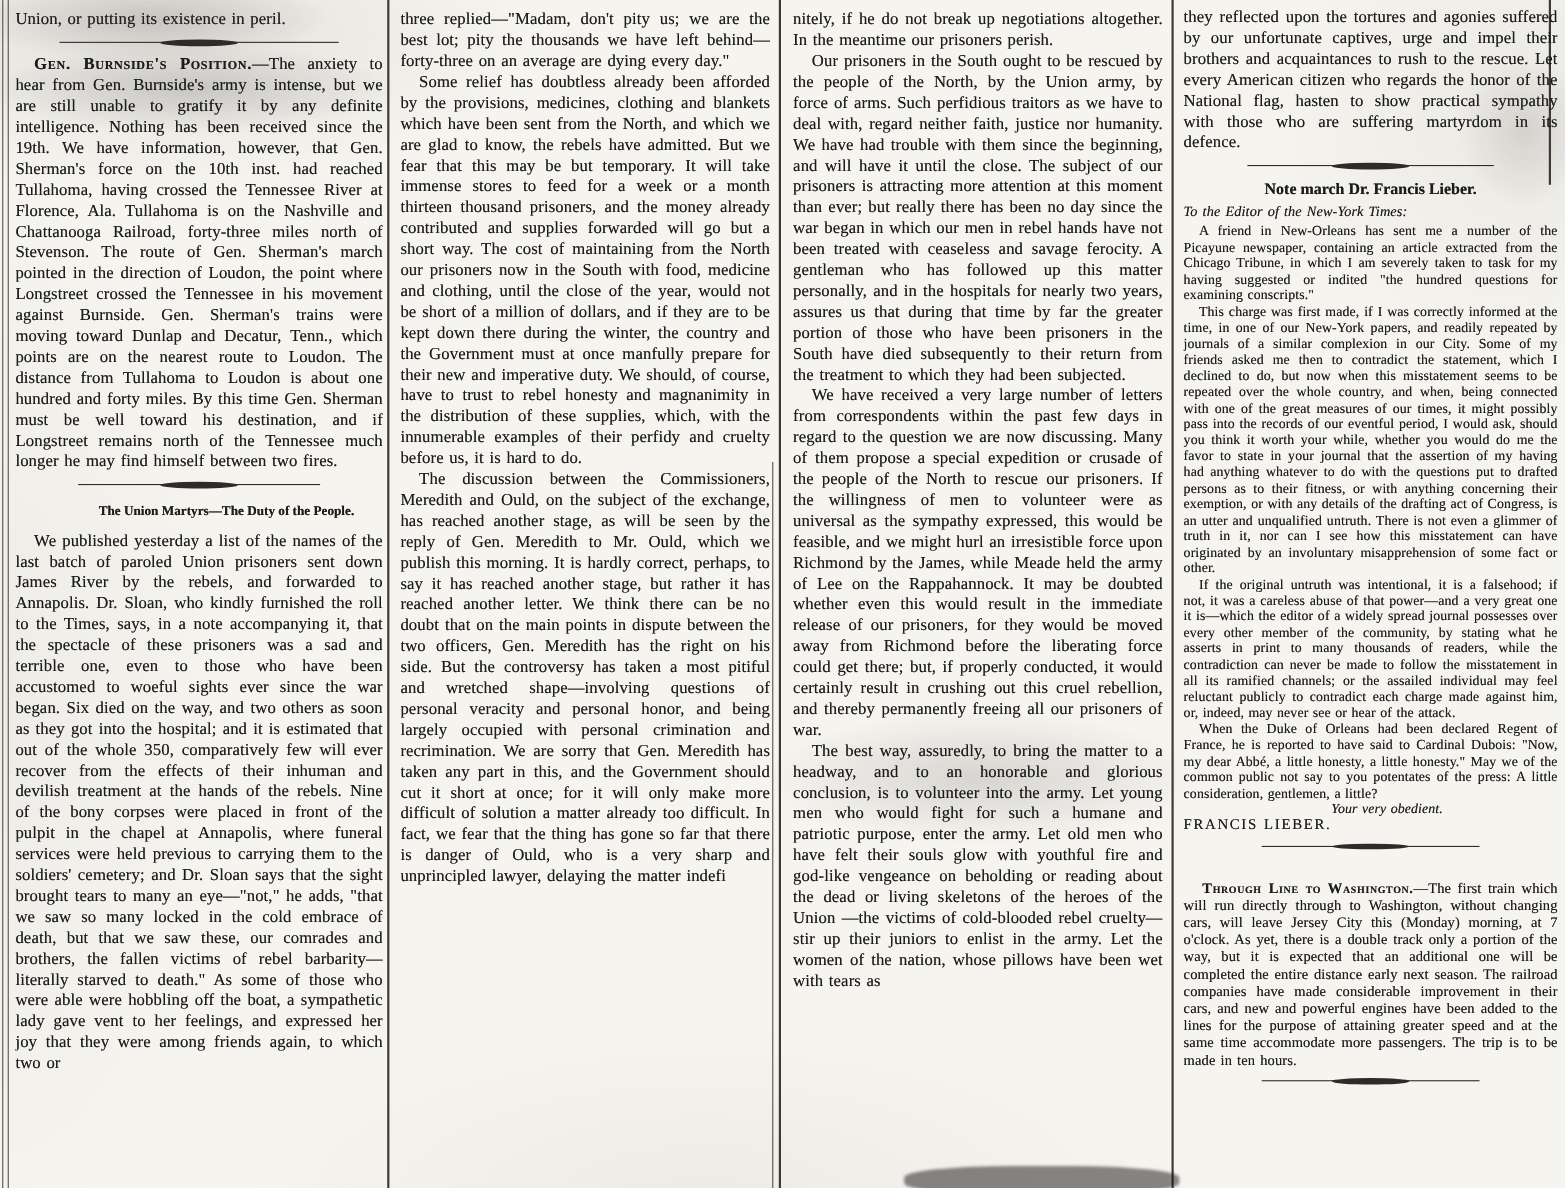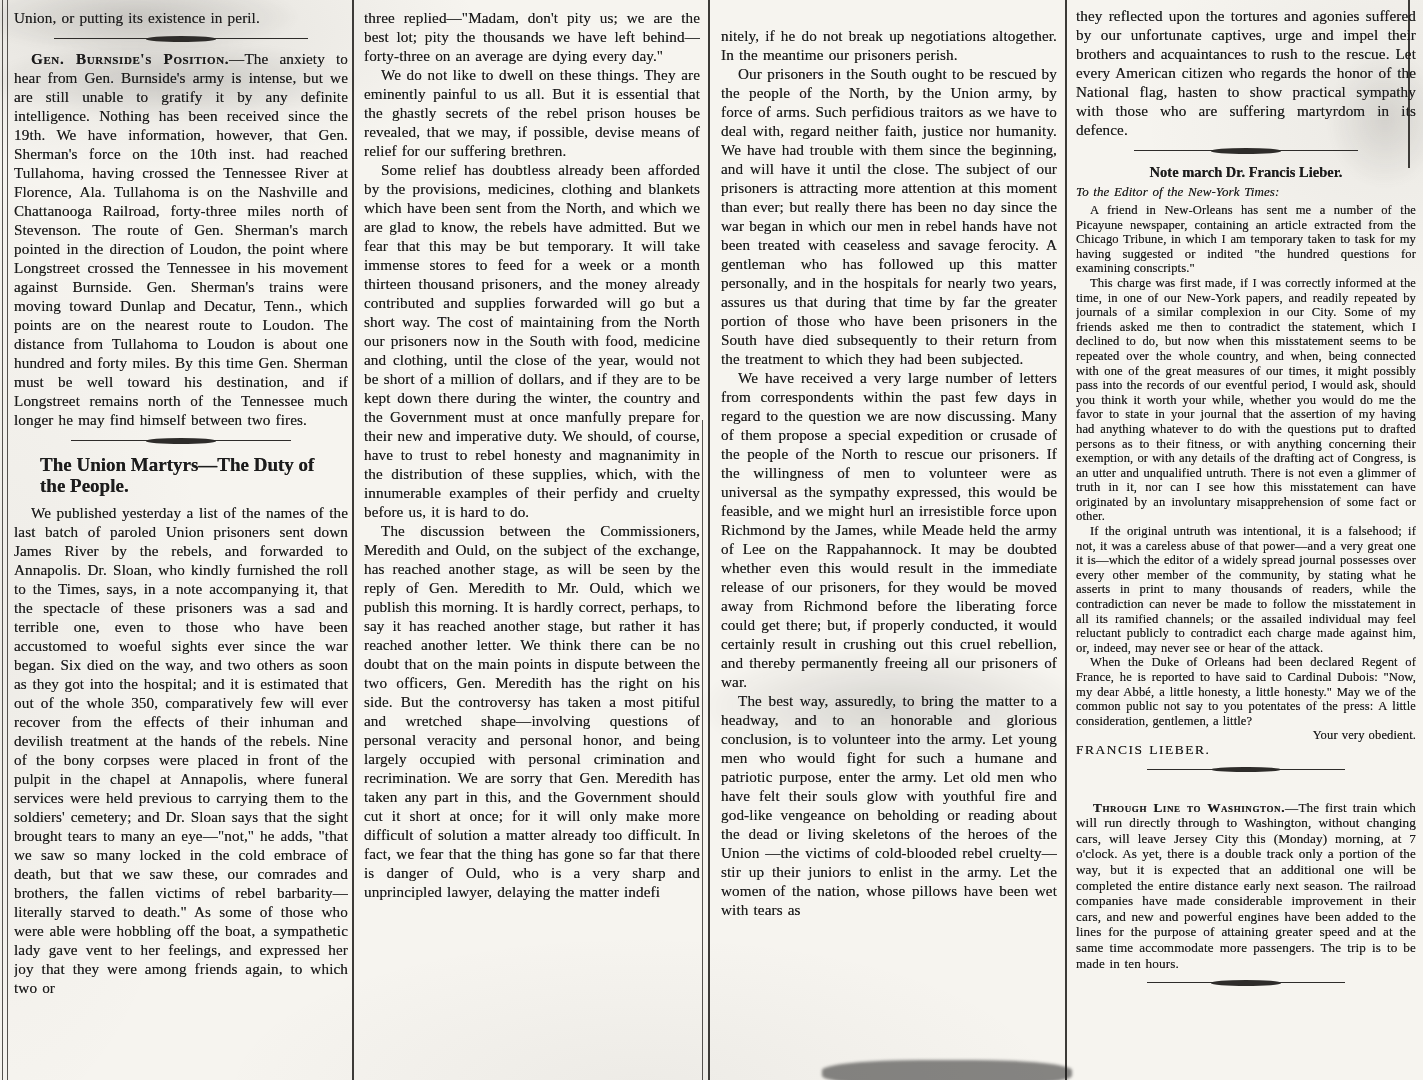--- a/index.html
+++ b/index.html
@@ -20,42 +20,42 @@
   }
   .col {
     position: absolute;
     top: 0;
     bottom: 0;
     overflow: hidden;
     text-align: justify;
   }
   #c1 { left: 14px;   width: 334px; padding-top: 8px; }
   #c2 { left: 364px;  width: 336px; padding-top: 8px; }
-  #c3 { left: 721px;  width: 336px; padding-top: 26px; }
+  #c3 { left: 721px;  width: 336px; padding-top: 8px; }
   #c4 { left: 1076px; width: 340px; padding-top: 6px; }
 
   p {
     margin: 0;
     font-size: 15.2px;
     line-height: 19px;
     text-indent: 17px;
     letter-spacing: 0.1px;
     word-spacing: 1.2px;
     text-shadow: 0 0 0.5px rgba(10,10,10,0.6);
   }
   p.noindent { text-indent: 0; }
   .lead {
     font-variant: small-caps;
     font-weight: bold;
     letter-spacing: 0.6px;
   }
   h2.headline {
-    font-size: 19px;
+    font-size: 12px;
     font-weight: bold;
-    text-align: left;
+    text-align: right;
     margin: 9px 26px 7px 26px;
     line-height: 21px;
     text-shadow: 0 0 0.6px rgba(10,10,10,0.7);
   }
   h2.headline-small {
     font-size: 14.5px;
     font-weight: bold;
     text-align: center;
     margin: 8px 10px 3px 10px;
     line-height: 18px;
@@ -68,23 +68,24 @@
     text-indent: 0;
     margin-bottom: 3px;
   }
   .small p {
     font-size: 12.6px;
     line-height: 14.6px;
     word-spacing: 0.8px;
     text-indent: 14px;
   }
   .sig-line {
-    text-align: right;
+    text-align: center;
     text-indent: 0 !important;
     padding-left: 30px;
+    font-style: italic;
   }
   .sig-name {
     text-indent: 0 !important;
     padding-right: 20px;
     letter-spacing: 1.5px;
     font-size: 13.5px !important;
   }
   .mid p { font-size: 13.2px; line-height: 15.6px; margin-top: 26px; }
 
   .swell-rule {
@@ -144,39 +145,38 @@
     <p class="noindent">Union, or putting its existence in peril.</p>
     <div class="swell-rule wide"></div>
     <p><span class="lead">Gen. Burnside's Position.</span><span>—The anxiety to hear from Gen. Burnside's army is intense, but we are still unable to gratify it by any definite intelligence. Nothing has been received since the 19th. We have information, however, that Gen. Sherman's force on the 10th inst. had reached Tullahoma, having crossed the Tennessee River at Florence, Ala. Tullahoma is on the Nashville and Chattanooga Railroad, forty-three miles north of Stevenson. The route of Gen. Sherman's march pointed in the direction of Loudon, the point where Longstreet crossed the Tennessee in his movement against Burnside. Gen. Sherman's trains were moving toward Dunlap and Decatur, Tenn., which points are on the nearest route to Loudon. The distance from Tullahoma to Loudon is about one hundred and forty miles. By this time Gen. Sherman must be well toward his destination, and if Longstreet remains north of the Tennessee much longer he may find himself between two fires.</span></p>
     <div class="swell-rule"></div>
     <h2 class="headline">The Union Martyrs—The Duty of the People.</h2>
     <p>We published yesterday a list of the names of the last batch of paroled Union prisoners sent down James River by the rebels, and forwarded to Annapolis. Dr. Sloan, who kindly furnished the roll to the Times, says, in a note accompanying it, that the spectacle of these prisoners was a sad and terrible one, even to those who have been accustomed to woeful sights ever since the war began. Six died on the way, and two others as soon as they got into the hospital; and it is estimated that out of the whole 350, comparatively few will ever recover from the effects of their inhuman and devilish treatment at the hands of the rebels. Nine of the bony corpses were placed in front of the pulpit in the chapel at Annapolis, where funeral services were held previous to carrying them to the soldiers' cemetery; and Dr. Sloan says that the sight brought tears to many an eye—"not," he adds, "that we saw so many locked in the cold embrace of death, but that we saw these, our comrades and brothers, the fallen victims of rebel barbarity—literally starved to death." As some of those who were able were hobbling off the boat, a sympathetic lady gave vent to her feelings, and expressed her joy that they were among friends again, to which two or</p>
   </div>
 
   <div class="col" id="c2">
     <p class="noindent">three replied—"Madam, don't pity us; we are the best lot; pity the thousands we have left behind—forty-three on an average are dying every day."</p>
-    <p>We do not like to dwell on these things. They are eminently painful to us all. But it is essential that the ghastly secrets of the rebel prison houses be revealed, that we may, if possible, devise means of relief for our suffering brethren.</p>
     <p>Some relief has doubtless already been afforded by the provisions, medicines, clothing and blankets which have been sent from the North, and which we are glad to know, the rebels have admitted. But we fear that this may be but temporary. It will take immense stores to feed for a week or a month thirteen thousand prisoners, and the money already contributed and supplies forwarded will go but a short way. The cost of maintaining from the North our prisoners now in the South with food, medicine and clothing, until the close of the year, would not be short of a million of dollars, and if they are to be kept down there during the winter, the country and the Government must at once manfully prepare for their new and imperative duty. We should, of course, have to trust to rebel honesty and magnanimity in the distribution of these supplies, which, with the innumerable examples of their perfidy and cruelty before us, it is hard to do.</p>
     <p>The discussion between the Commissioners, Meredith and Ould, on the subject of the exchange, has reached another stage, as will be seen by the reply of Gen. Meredith to Mr. Ould, which we publish this morning. It is hardly correct, perhaps, to say it has reached another stage, but rather it has reached another letter. We think there can be no doubt that on the main points in dispute between the two officers, Gen. Meredith has the right on his side. But the controversy has taken a most pitiful and wretched shape—involving questions of personal veracity and personal honor, and being largely occupied with personal crimination and recrimination. We are sorry that Gen. Meredith has taken any part in this, and the Government should cut it short at once; for it will only make more difficult of solution a matter already too difficult. In fact, we fear that the thing has gone so far that there is danger of Ould, who is a very sharp and unprincipled lawyer, delaying the matter indefi</p>
   </div>
 
   <div class="col" id="c3">
     <p class="noindent">nitely, if he do not break up negotiations altogether. In the meantime our prisoners perish.</p>
     <p>Our prisoners in the South ought to be rescued by the people of the North, by the Union army, by force of arms. Such perfidious traitors as we have to deal with, regard neither faith, justice nor humanity. We have had trouble with them since the beginning, and will have it until the close. The subject of our prisoners is attracting more attention at this moment than ever; but really there has been no day since the war began in which our men in rebel hands have not been treated with ceaseless and savage ferocity. A gentleman who has followed up this matter personally, and in the hospitals for nearly two years, assures us that during that time by far the greater portion of those who have been prisoners in the South have died subsequently to their return from the treatment to which they had been subjected.</p>
     <p>We have received a very large number of letters from correspondents within the past few days in regard to the question we are now discussing. Many of them propose a special expedition or crusade of the people of the North to rescue our prisoners. If the willingness of men to volunteer were as universal as the sympathy expressed, this would be feasible, and we might hurl an irresistible force upon Richmond by the James, while Meade held the army of Lee on the Rappahannock. It may be doubted whether even this would result in the immediate release of our prisoners, for they would be moved away from Richmond before the liberating force could get there; but, if properly conducted, it would certainly result in crushing out this cruel rebellion, and thereby permanently freeing all our prisoners of war.</p>
     <p>The best way, assuredly, to bring the matter to a headway, and to an honorable and glorious conclusion, is to volunteer into the army. Let young men who would fight for such a humane and patriotic purpose, enter the army. Let old men who have felt their souls glow with youthful fire and god-like vengeance on beholding or reading about the dead or living skeletons of the heroes of the Union —the victims of cold-blooded rebel cruelty—stir up their juniors to enlist in the army. Let the women of the nation, whose pillows have been wet with tears as</p>
   </div>
 
   <div class="col" id="c4">
     <p class="noindent">they reflected upon the tortures and agonies suffered by our unfortunate captives, urge and impel their brothers and acquaintances to rush to the rescue. Let every American citizen who regards the honor of the National flag, hasten to show practical sympathy with those who are suffering martyrdom in its defence.</p>
     <div class="swell-rule"></div>
     <h2 class="headline-small">Note march Dr. Francis Lieber.</h2>
     <p class="salutation">To the Editor of the New-York Times:</p>
     <div class="small">
-      <p>A friend in New-Orleans has sent me a number of the Picayune newspaper, containing an article extracted from the Chicago Tribune, in which I am temporary taken to task for my having suggested or indited "the hundred questions for examining conscripts."</p>
+      <p>A friend in New-Orleans has sent me a number of the Picayune newspaper, containing an article extracted from the Chicago Tribune, in which I am severely taken to task for my having suggested or indited "the hundred questions for examining conscripts."</p>
       <p>This charge was first made, if I was correctly informed at the time, in one of our New-York papers, and readily repeated by journals of a similar complexion in our City. Some of my friends asked me then to contradict the statement, which I declined to do, but now when this misstatement seems to be repeated over the whole country, and when, being connected with one of the great measures of our times, it might possibly pass into the records of our eventful period, I would ask, should you think it worth your while, whether you would do me the favor to state in your journal that the assertion of my having had anything whatever to do with the questions put to drafted persons as to their fitness, or with anything concerning their exemption, or with any details of the drafting act of Congress, is an utter and unqualified untruth. There is not even a glimmer of truth in it, nor can I see how this misstatement can have originated by an involuntary misapprehension of some fact or other.</p>
       <p>If the original untruth was intentional, it is a falsehood; if not, it was a careless abuse of that power—and a very great one it is—which the editor of a widely spread journal possesses over every other member of the community, by stating what he asserts in print to many thousands of readers, while the contradiction can never be made to follow the misstatement in all its ramified channels; or the assailed individual may feel reluctant publicly to contradict each charge made against him, or, indeed, may never see or hear of the attack.</p>
       <p>When the Duke of Orleans had been declared Regent of France, he is reported to have said to Cardinal Dubois: "Now, my dear Abbé, a little honesty, a little honesty." May we of the common public not say to you potentates of the press: A little consideration, gentlemen, a little?</p>
       <p class="sig-line">Your very obedient.</p>
       <p class="sig-name">FRANCIS LIEBER.</p>
     </div>
     <div class="swell-rule short"></div>
     <div class="mid">
       <p><span class="lead">Through Line to Washington.</span><span>—The first train which will run directly through to Washington, without changing cars, will leave Jersey City this (Monday) morning, at 7 o'clock. As yet, there is a double track only a portion of the way, but it is expected that an additional one will be completed the entire distance early next season. The railroad companies have made considerable improvement in their cars, and new and powerful engines have been added to the lines for the purpose of attaining greater speed and at the same time accommodate more passengers. The trip is to be made in ten hours.</span></p>
     </div>

